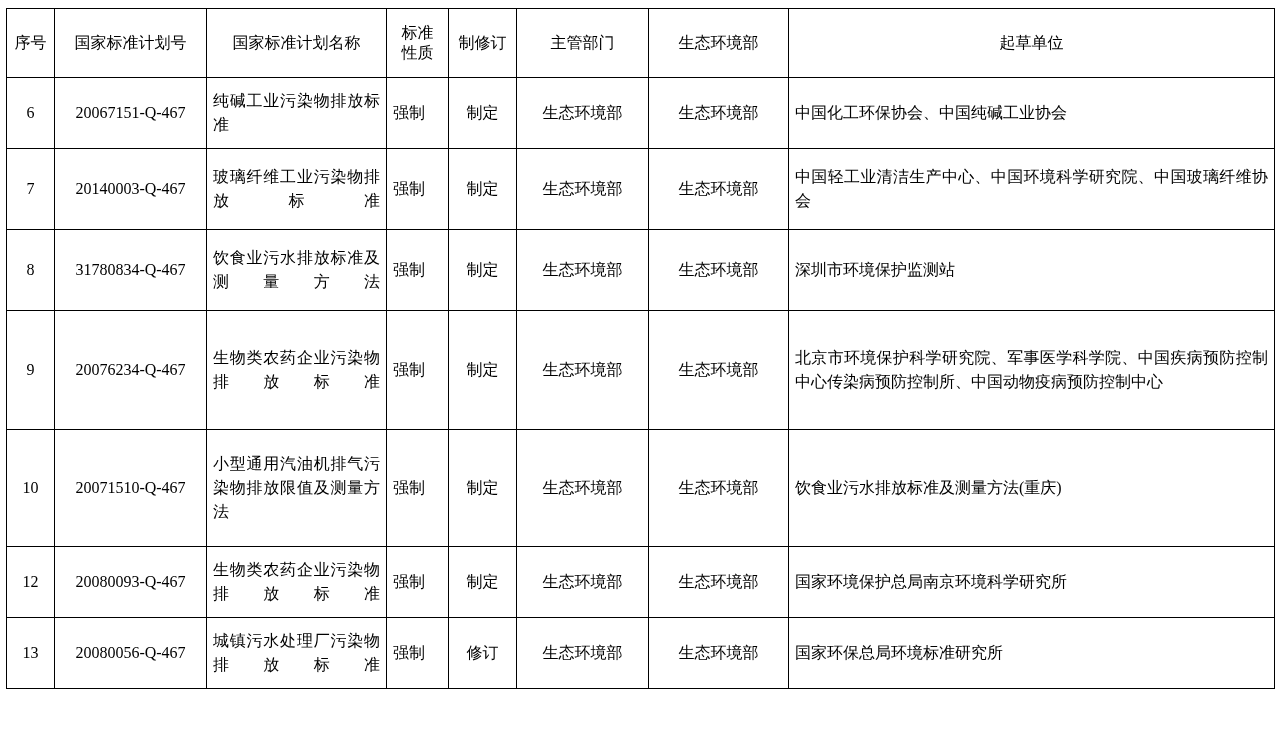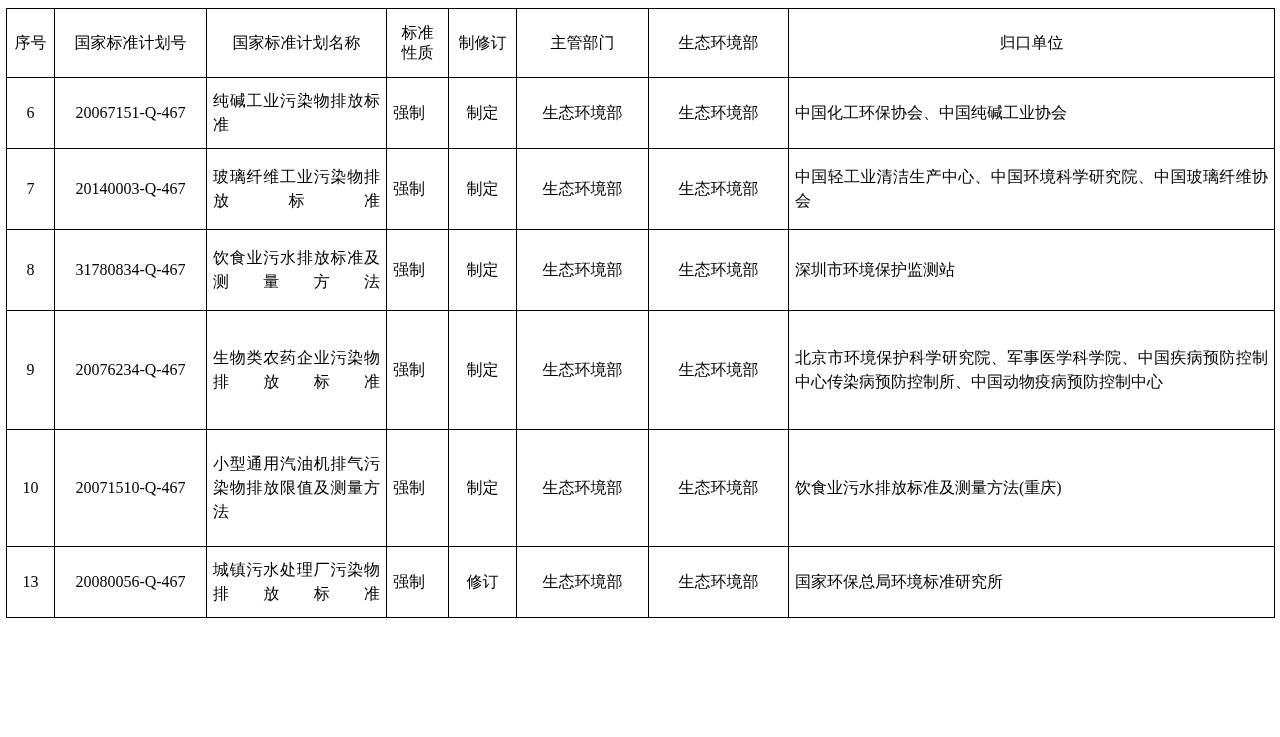--- a/index.html
+++ b/index.html
@@ -106,21 +106,21 @@
         <th>
           <span class="two-line">制修订</span>
         </th>
         <th>
           <span class="two-line">主管部门</span>
         </th>
         <th>
           <span class="two-line">生态环境部</span>
         </th>
         <th>
-          <span class="two-line">归口单位</span>
+          <span class="two-line">起草单位</span>
         </th>
       </tr>
     </thead>
     <tbody>
       <tr class="r-1">
         <td class="idx">6</td>
         <td class="plan">20067151-Q-467</td>
         <td class="name">纯碱工业污染物排放标准</td>
         <td class="nature">强制</td>
         <td class="revise">制定</td>
@@ -161,20 +161,30 @@
       <tr class="r-5">
         <td class="idx">10</td>
         <td class="plan">20071510-Q-467</td>
         <td class="name">小型通用汽油机排气污染物排放限值及测量方法</td>
         <td class="nature">强制</td>
         <td class="revise">制定</td>
         <td class="dept">生态环境部</td>
         <td class="owner">生态环境部</td>
         <td class="draft">饮食业污水排放标准及测量方法(重庆)</td>
       </tr>
+      <tr class="r-7">
+        <td class="idx">12</td>
+        <td class="plan">20080093-Q-467</td>
+        <td class="name">生物类农药企业污染物排放标准</td>
+        <td class="nature">强制</td>
+        <td class="revise">制定</td>
+        <td class="dept">生态环境部</td>
+        <td class="owner">生态环境部</td>
+        <td class="draft">国家环境保护总局南京环境科学研究所</td>
+      </tr>
       <tr class="r-8">
         <td class="idx">13</td>
         <td class="plan">20080056-Q-467</td>
         <td class="name">城镇污水处理厂污染物排放标准</td>
         <td class="nature">强制</td>
         <td class="revise">修订</td>
         <td class="dept">生态环境部</td>
         <td class="owner">生态环境部</td>
         <td class="draft">国家环保总局环境标准研究所</td>
       </tr>

